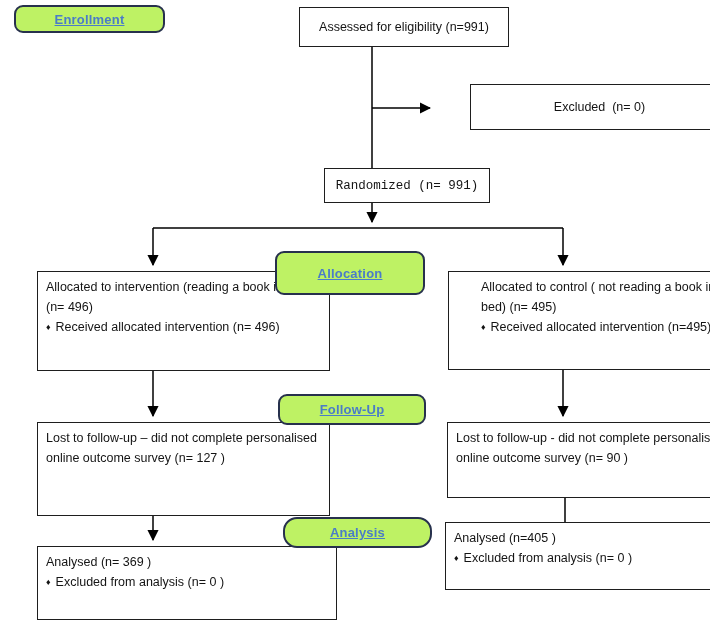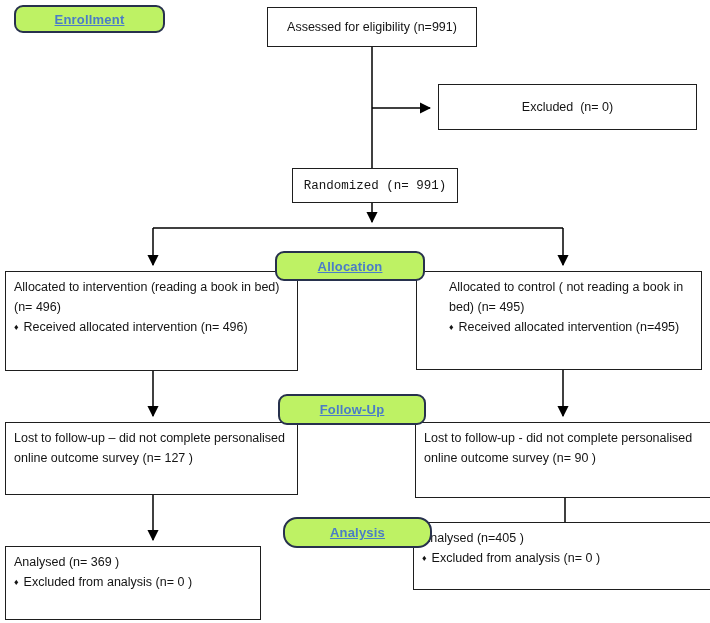--- a/index.html
+++ b/index.html
@@ -3,47 +3,47 @@
 <meta charset="utf-8">
 <style>
   html,body { margin:0; padding:0; background:#ffffff; }
   .canvas {
     position:relative; width:710px; height:623px; background:#ffffff;
     font-family:"Liberation Sans", sans-serif; color:#141414; overflow:hidden;
   }
   .connectors { position:absolute; left:0; top:0; z-index:1; }
   .box {
     position:absolute; background:#ffffff; border:1.6px solid #1e1e1e;
-    font-size:12.5px; z-index:2; box-sizing:border-box;
+    font-size:12.5px; z-index:2; box-sizing:border-box;margin-left:32px;
   }
   .center { display:flex; align-items:center; justify-content:center; white-space:pre-wrap; text-align:center; }
   .multi { padding:5px 8px 0 8px; line-height:20px; }
   .multi p { margin:0; }
   .bullet-glyph { font-size:9px; margin-right:5px; position:relative; top:-1px; }
   .stage {
     position:absolute; z-index:3; background:#bef264; border:2px solid #27314d;
     border-radius:9px; color:#4a7cc8; font-weight:bold; font-size:13px;
     display:flex; align-items:center; justify-content:center; box-sizing:border-box;
     letter-spacing:0.2px;
     text-decoration:underline;
   }
   
   .stage-enrollment { left:14px;  top:5px;   width:151px; height:28px; }
-  .stage-allocation { left:275px; top:251px; width:150px; height:30px; }
+  .stage-allocation { left:275px; top:251px; width:150px; height:44px; }
   .stage-followup   { left:278px; top:394px; width:148px; height:31px;text-align:right; }
   .stage-analysis   { left:283px; top:517px; width:149px; height:31px;border-radius:14px; }
   
   .box-assessed   { left:267px; top:7px;   width:210px; height:40px; }
   .box-excluded   { left:438px; top:84px;  width:259px; height:46px; }
   .box-randomized { left:292px; top:168px; width:166px; height:35px;font-family:Liberation Mono, monospace; }
   .box-alloc-left { left:5px;   top:271px; width:293px; height:100px; }
   .box-alloc-right{ left:416px; top:271px; width:286px; height:99px;padding-left:32px; }
-  .box-fu-left    { left:5px;   top:422px; width:293px; height:73px; }
+  .box-fu-left    { left:5px;   top:422px; width:293px; height:94px; }
   .box-fu-right   { left:415px; top:422px; width:318px; height:76px; }
-  .box-an-left    { left:5px;   top:546px; width:256px; height:74px; }
+  .box-an-left    { left:5px;   top:546px; width:300px; height:74px; }
   .box-an-right   { left:413px; top:522px; width:343px; height:68px; }
 </style>
 </head>
 <body>
 
 <div class="canvas">
 
   <svg class="connectors" width="710" height="623" viewBox="0 0 710 623">
     <defs>
       <marker id="arr" viewBox="0 0 10 10" refX="9" refY="5" markerWidth="7.5" markerHeight="7.5" orient="auto-start-reverse">

